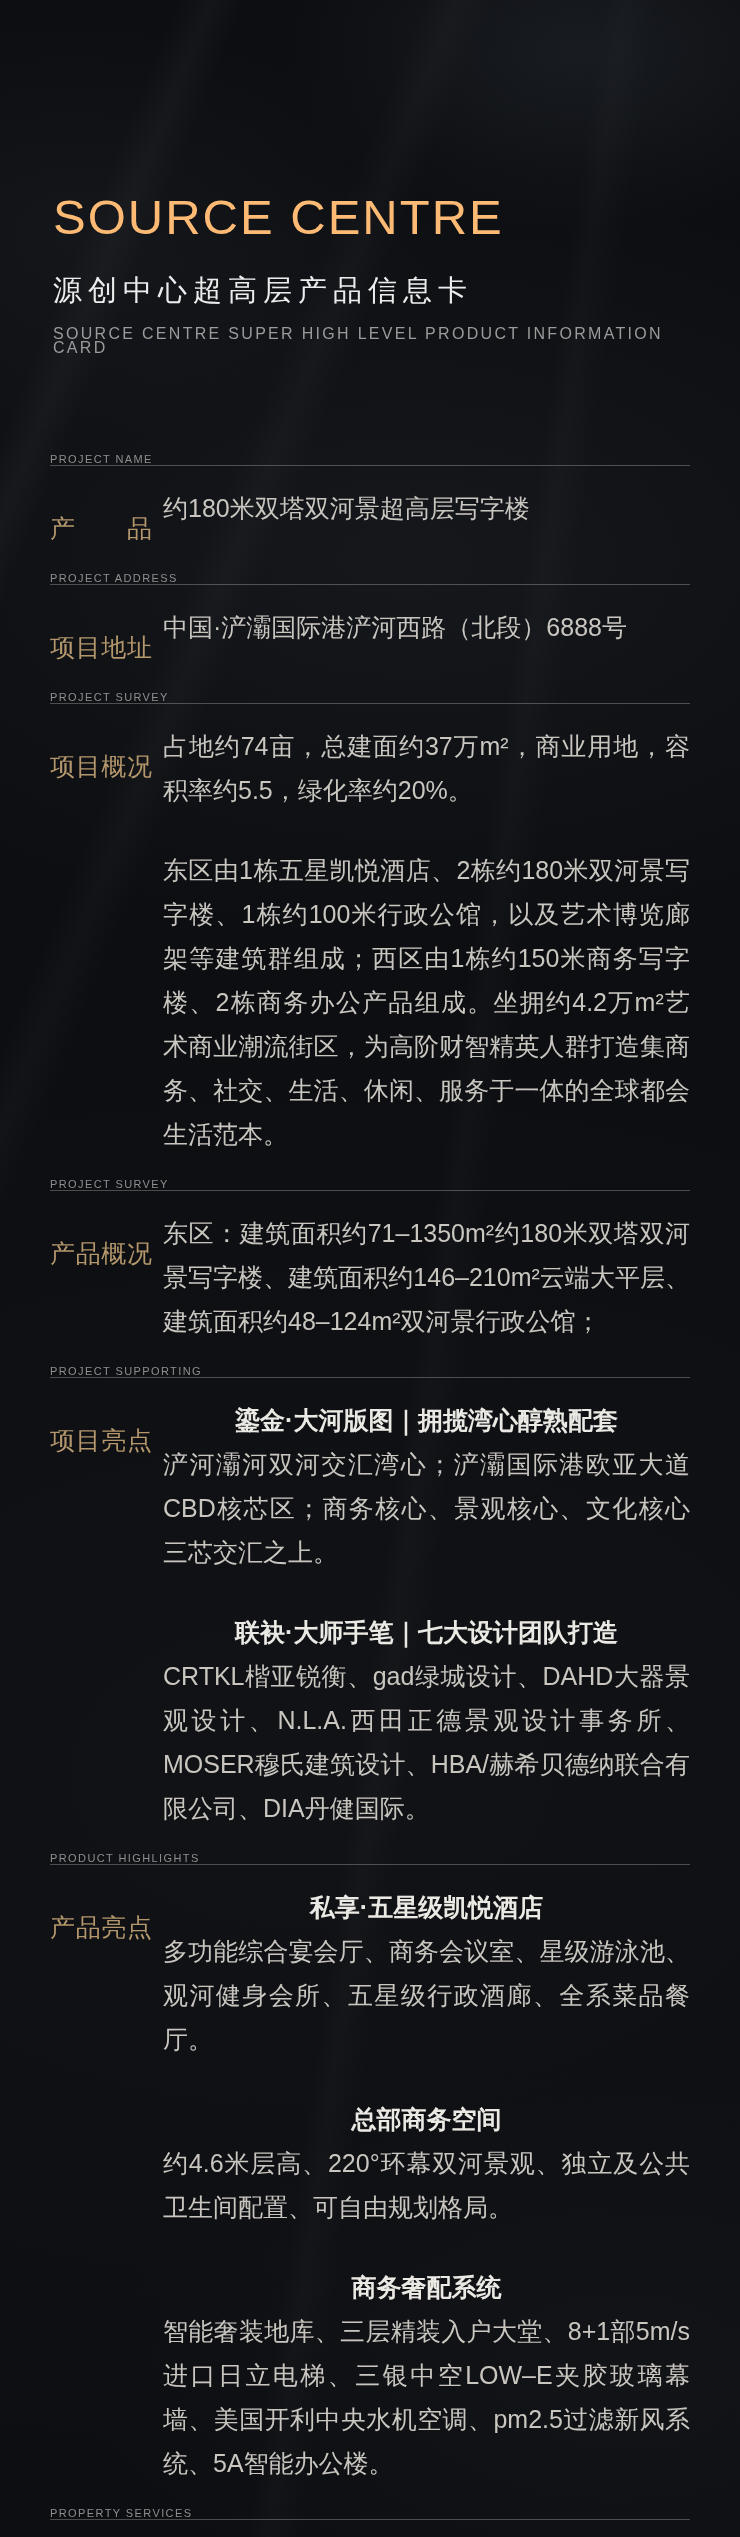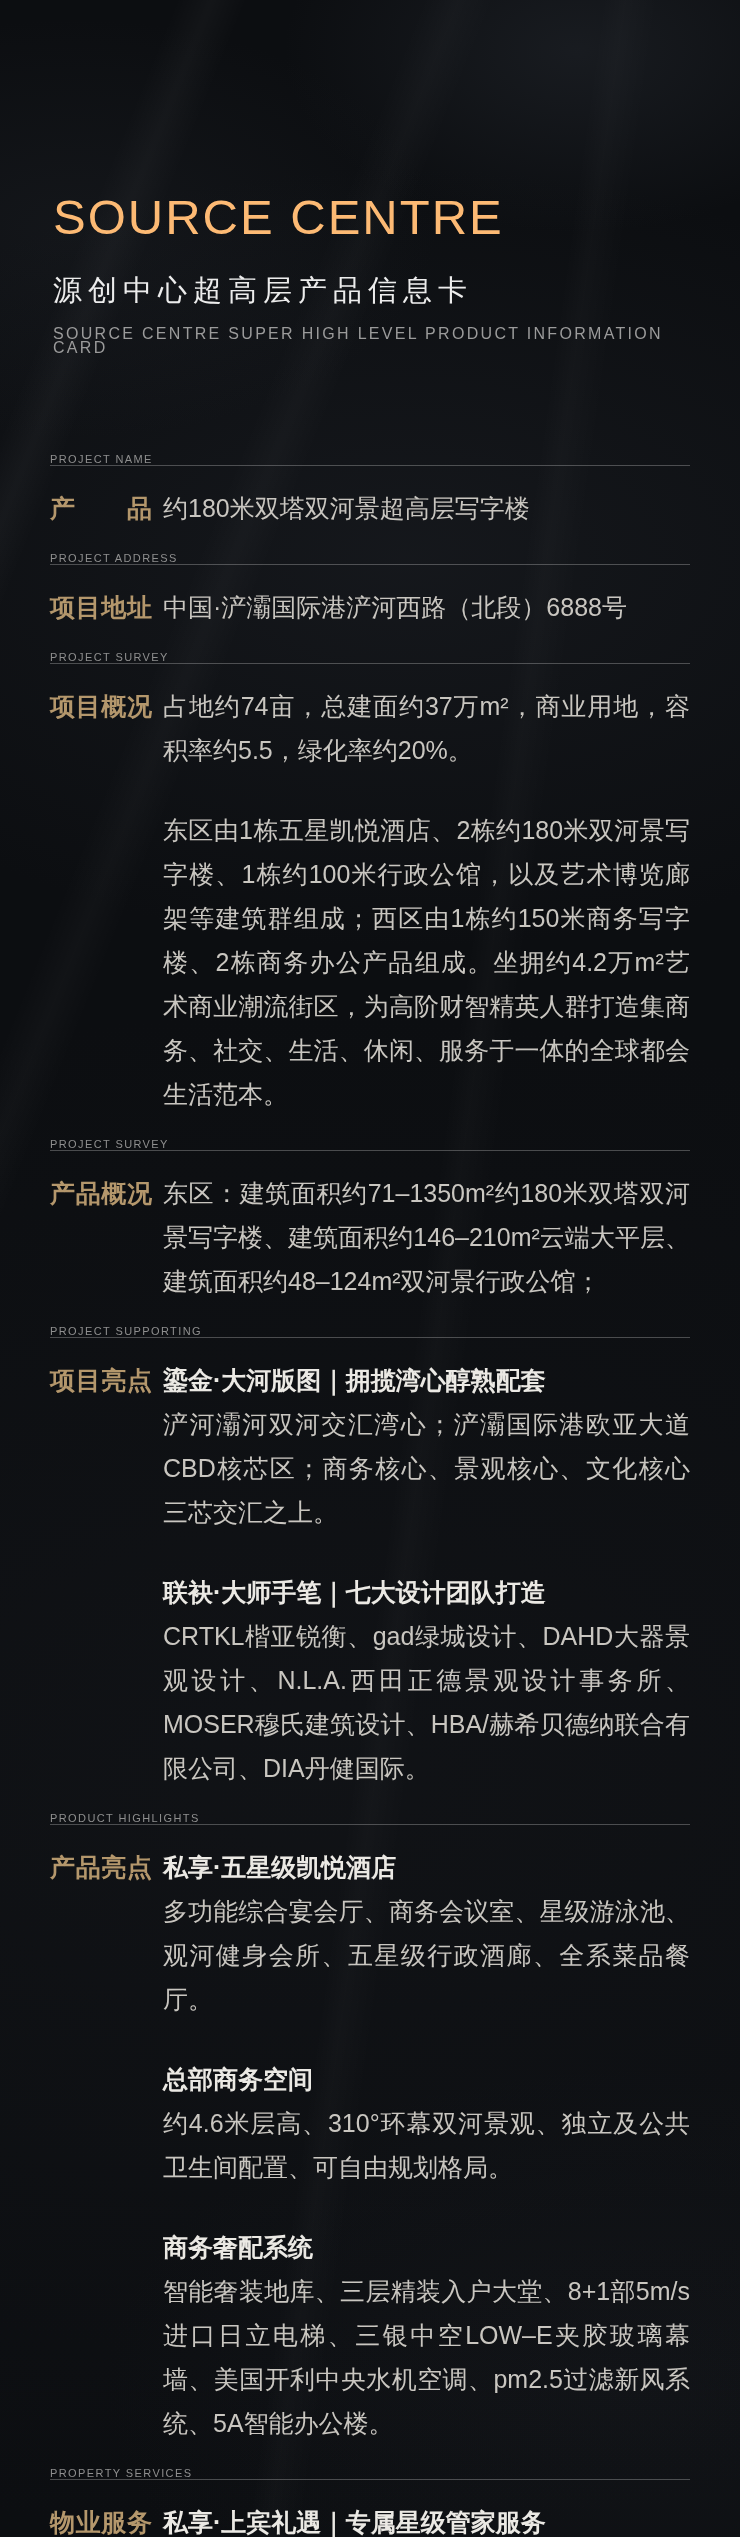--- a/index.html
+++ b/index.html
@@ -38,27 +38,27 @@
     letter-spacing:2.3px;color:#9b9b9b;
   }
 
   .sections{margin-top:98px;}
   .section + .section{margin-top:22px;}
   .eyebrow{
     font-size:11px;line-height:12px;letter-spacing:1.4px;color:#8f8f8f;
     border-bottom:1px solid rgba(205,205,205,0.32);
   }
   .row{display:flex;margin-top:20px;}
-  .label{width:113px;flex:none;color:#b4976c;font-weight:700;
-    font-size:25px;line-height:44px;}
+  .label{width:113px;flex:none;color:#b4976c;font-weight:400;
+    font-size:25px;line-height:44px;margin-top:20px;}
   .label-inner{display:block;width:102px;text-align:justify;
     text-align-last:justify;-moz-text-align-last:justify;}
   .content{flex:1;min-width:0;}
   .block + .block{margin-top:36px;}
-  .heading{color:#ebe9e4;font-weight:700;font-size:25px;line-height:44px;}
+  .heading{color:#ebe9e4;font-weight:700;font-size:25px;line-height:44px;text-align:center;}
   .body{color:#c9c6c0;font-size:25px;line-height:44px;text-align:justify;}
 </style>
 </head>
 <body>
 
 <div class="bg-texture"></div>
 
 <div class="page">
 
   <div class="header">
@@ -153,21 +153,21 @@
         <div class="label">
             <span class="label-inner">产品亮点</span>
           </div>
         <div class="content">
           <div class="block">
             <div class="heading">私享·五星级凯悦酒店</div>
             <div class="body">多功能综合宴会厅、商务会议室、星级游泳池、观河健身会所、五星级行政酒廊、全系菜品餐厅。</div>
           </div>
           <div class="block">
             <div class="heading">总部商务空间</div>
-            <div class="body">约4.6米层高、310°环幕双河景观、独立及公共卫生间配置、可自由规划格局。</div>
+            <div class="body">约4.6米层高、220°环幕双河景观、独立及公共卫生间配置、可自由规划格局。</div>
           </div>
           <div class="block">
             <div class="heading">商务奢配系统</div>
             <div class="body">智能奢装地库、三层精装入户大堂、8+1部5m/s进口日立电梯、三银中空LOW–E夹胶玻璃幕墙、美国开利中央水机空调、pm2.5过滤新风系统、5A智能办公楼。</div>
           </div>
         </div>
       </div>
     </section>
 
     <section class="section">

